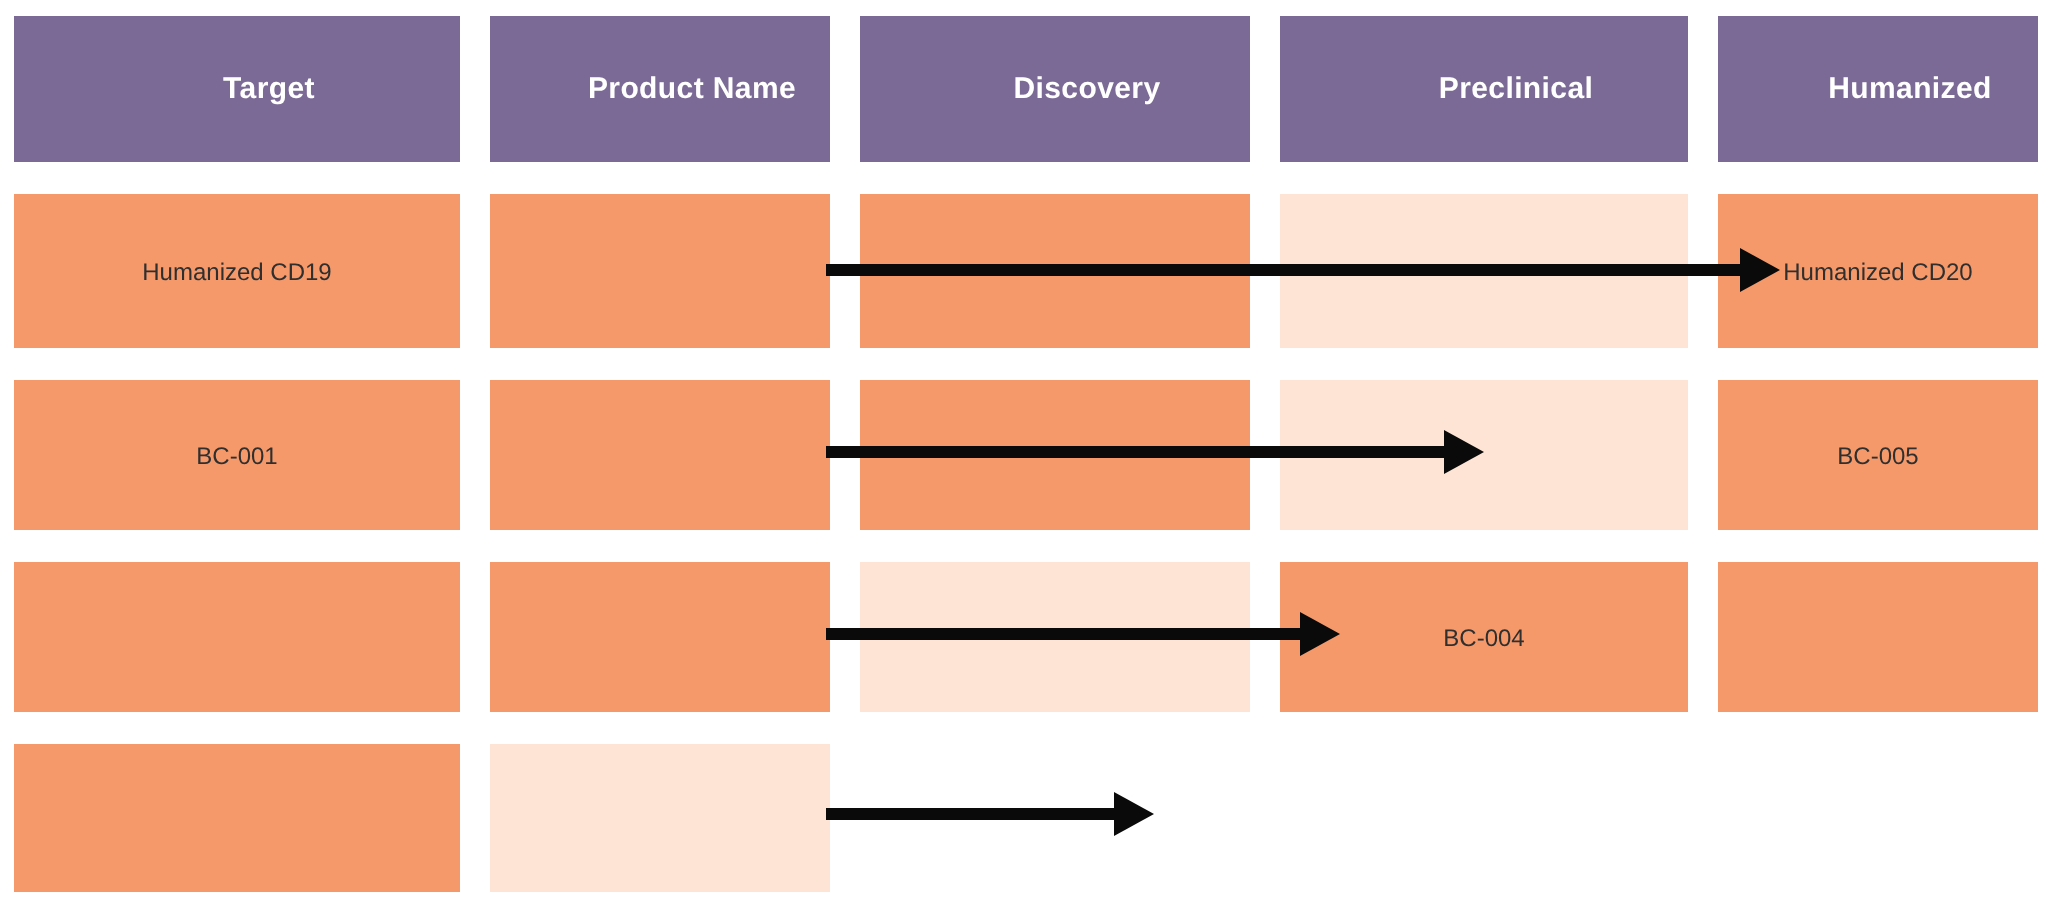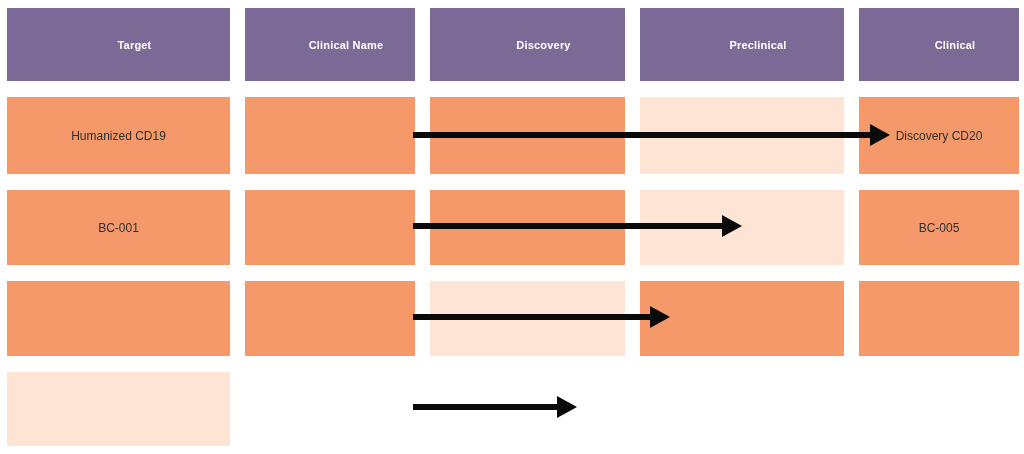--- a/index.html
+++ b/index.html
@@ -29,21 +29,21 @@
     display: flex;
     align-items: center;
     justify-content: center;
     text-align: center;
     box-sizing: border-box;
   }
   .header-cell {
     background: var(--header-bg, #7c6a96);
     color: var(--header-text, #ffffff);
     font-weight: 700;
-    font-size: 11px;
+    font-size: 15px;
     letter-spacing: 0.2px;
     padding-left: 32px;
   }
   .body-cell {
     background: var(--stage-bg, #f5996a);
     color: var(--cell-text, #2f2f2f);
     font-size: 12px;
     font-weight: 400;
   }
   .clinical-cell {
@@ -58,41 +58,42 @@
     pointer-events: none;
   }
 </style>
 </head>
 <body>
 
 <div class="canvas">
   <div class="pipeline-grid">
 
     <div class="cell header-cell">Target</div>
-    <div class="cell header-cell">Clinical Name</div>
+    <div class="cell header-cell">Product Name</div>
     <div class="cell header-cell">Discovery</div>
     <div class="cell header-cell">Preclinical</div>
-    <div class="cell header-cell">Clinical</div>
+    <div class="cell header-cell">Humanized</div>
 
     <div class="cell body-cell">Humanized CD19</div>
     <div class="cell body-cell"></div>
     <div class="cell body-cell"></div>
     <div class="cell body-cell clinical-cell"></div>
 
-    <div class="cell body-cell">Discovery CD20</div>
+    <div class="cell body-cell">Humanized CD20</div>
     <div class="cell body-cell">BC-001</div>
     <div class="cell body-cell"></div>
     <div class="cell body-cell"></div>
     <div class="cell body-cell clinical-cell"></div>
 
     <div class="cell body-cell">BC-005</div>
     <div class="cell body-cell"></div>
     <div class="cell body-cell"></div>
     <div class="cell body-cell clinical-cell"></div>
 
+    <div class="cell body-cell">BC-004</div>
     <div class="cell body-cell"></div>
     <div class="cell body-cell"></div>
     <div class="cell body-cell clinical-cell"></div>
 
   </div>
 
   <svg class="arrows-overlay" viewBox="0 0 1024 454" xmlns="http://www.w3.org/2000/svg">
       <line x1="413" y1="135" x2="876" y2="135" stroke="#0a0a0a" stroke-width="6"></line>
       <polygon points="890,135 870,124 870,146" fill="#0a0a0a"></polygon>
       <line x1="413" y1="226" x2="728" y2="226" stroke="#0a0a0a" stroke-width="6"></line>

